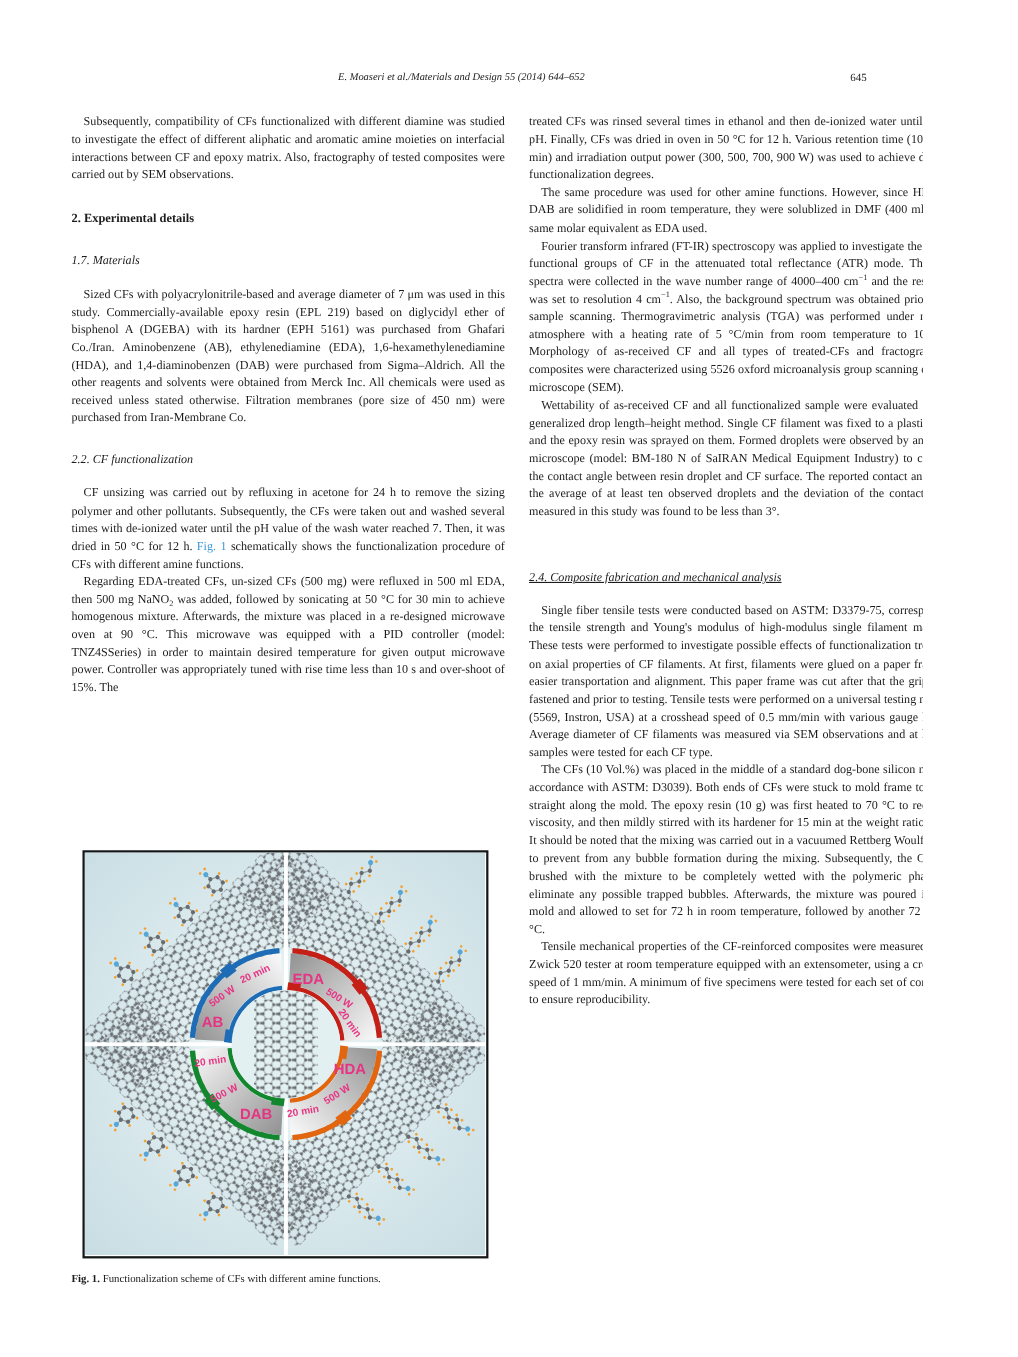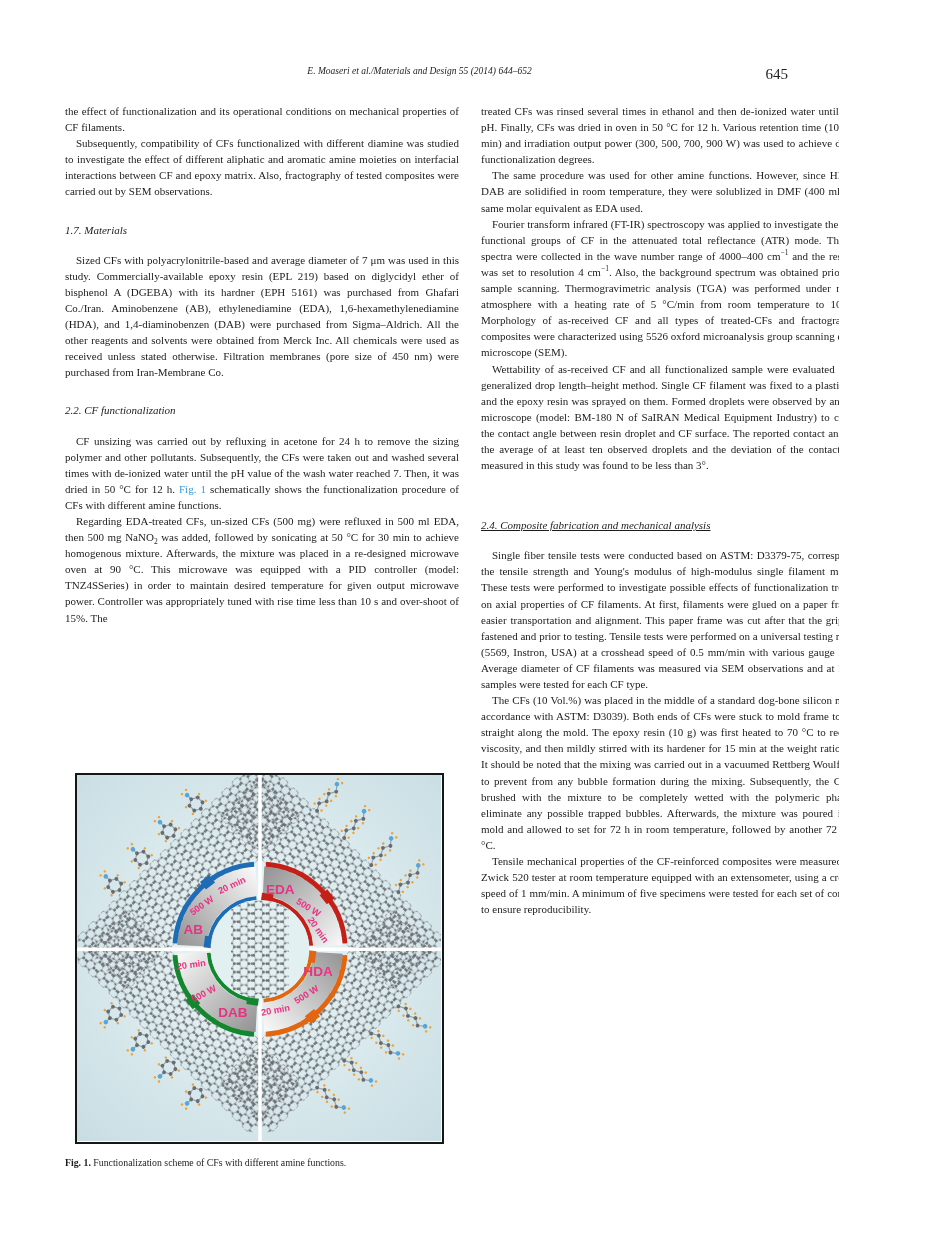--- a/index.html
+++ b/index.html
@@ -1,20 +1,20 @@
 <!DOCTYPE html>
 <html><head>
 <meta charset="utf-8">
 <style>
   html,body{margin:0;padding:0;background:#ffffff;}
   .page{position:relative;width:839px;height:1234px;background:#ffffff;overflow:hidden;
         font-family:"Liberation Serif","DejaVu Serif",serif;color:#1c1c1c;}
   .running-head{position:absolute;top:66px;left:0;right:0;text-align:center;
         font-style:italic;font-size:9.5px;color:#222;}
-  .page-num{position:absolute;top:66px;right:51px;font-size:15px;color:#222;}
+  .page-num{position:absolute;top:66px;right:51px;font-size:10px;color:#222;}
   .col{position:absolute;top:103px;font-size:11px;line-height:16.1px;text-align:justify;}
   .col-left{left:65px;width:394px;}
   .col-right{left:481px;width:392px;}
   .col p{margin:0;}
   .col p.ind{text-indent:11px;}
   h2.sec{font-size:11.3px;font-weight:bold;font-style:normal;margin:24px 0 17px 0;text-align:left;}
   h3.subsec{font-size:11px;font-weight:normal;font-style:italic;margin:22px 0 14px 0;text-align:left;}
   h3.gap-before{margin-top:44px;text-decoration:underline;}
   .figlink{color:#3a99d9;text-decoration:none;cursor:pointer;}
   sub,sup{font-size:7.5px;line-height:0;}
@@ -30,22 +30,22 @@
 </style>
 </head>
 <body>
 
 <div class="page">
 
   <div class="running-head">E. Moaseri et al./Materials and Design 55 (2014) 644–652</div>
   <div class="page-num">645</div>
 
   <div class="col col-left">
-    <p>the effect of functionalization and its operational conditions on mechanical properties of CF filaments.</p>
     <p class="ind">Subsequently, compatibility of CFs functionalized with different diamine was studied to investigate the effect of different aliphatic and aromatic amine moieties on interfacial interactions between CF and epoxy matrix. Also, fractography of tested composites were carried out by SEM observations.</p>
+    <h2 class="sec">2. Experimental details</h2>
     <h3 class="subsec">1.7. Materials</h3>
     <p class="ind">Sized CFs with polyacrylonitrile-based and average diameter of 7 μm was used in this study. Commercially-available epoxy resin (EPL 219) based on diglycidyl ether of bisphenol A (DGEBA) with its hardner (EPH 5161) was purchased from Ghafari Co./Iran. Aminobenzene (AB), ethylenediamine (EDA), 1,6-hexamethylenediamine (HDA), and 1,4-diaminobenzen (DAB) were purchased from Sigma–Aldrich. All the other reagents and solvents were obtained from Merck Inc. All chemicals were used as received unless stated otherwise. Filtration membranes (pore size of 450 nm) were purchased from Iran-Membrane Co.</p>
     <h3 class="subsec">2.2. CF functionalization</h3>
     <p class="ind"><span>CF unsizing was carried out by refluxing in acetone for 24 h to remove the sizing polymer and other pollutants. Subsequently, the CFs were taken out and washed several times with de-ionized water until the pH value of the wash water reached 7. Then, it was dried in 50 °C for 12 h. </span><a class="figlink">Fig. 1</a><span> schematically shows the functionalization procedure of CFs with different amine functions.</span></p>
     <p class="ind"><span>Regarding EDA-treated CFs, un-sized CFs (500 mg) were refluxed in 500 ml EDA, then 500 mg NaNO</span><sub>2</sub><span> was added, followed by sonicating at 50 °C for 30 min to achieve homogenous mixture. Afterwards, the mixture was placed in a re-designed microwave oven at 90 °C. This microwave was equipped with a PID controller (model: TNZ4SSeries) in order to maintain desired temperature for given output microwave power. Controller was appropriately tuned with rise time less than 10 s and over-shoot of 15%. The</span></p>
   </div>
 
   <div class="col col-right">
     <p>treated CFs was rinsed several times in ethanol and then de-ionized water until neutral pH. Finally, CFs was dried in oven in 50 °C for 12 h. Various retention time (10, 20, 50 min) and irradiation output power (300, 500, 700, 900 W) was used to achieve different functionalization degrees.</p>
     <p class="ind">The same procedure was used for other amine functions. However, since HDA and DAB are solidified in room temperature, they were solublized in DMF (400 ml) in the same molar equivalent as EDA used.</p>

